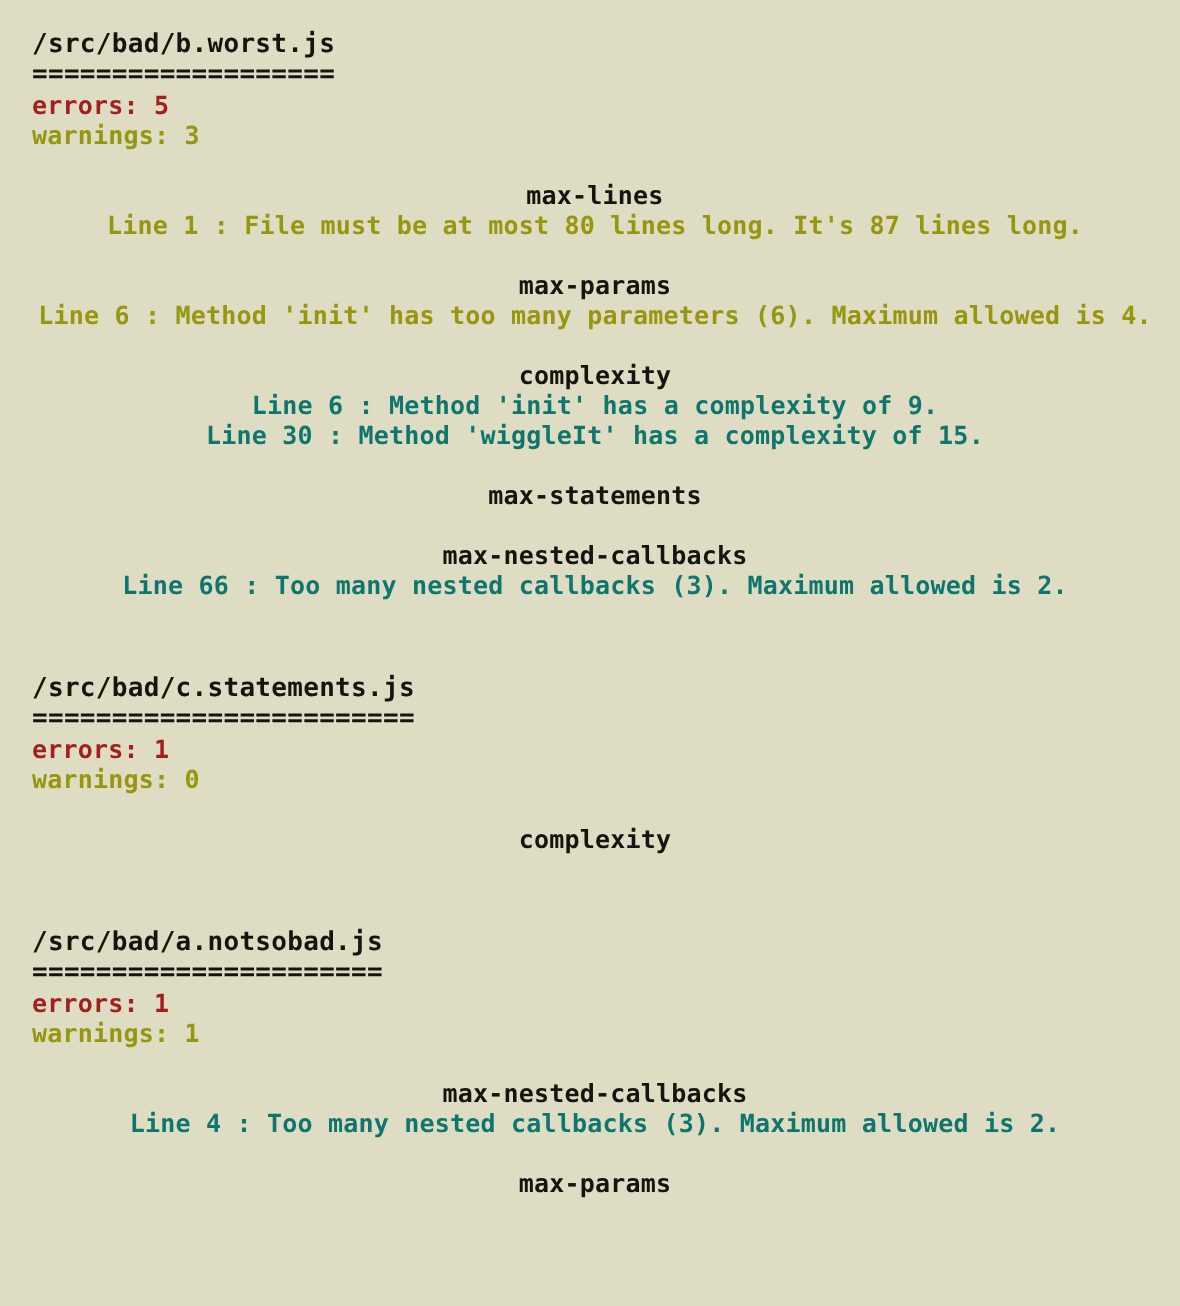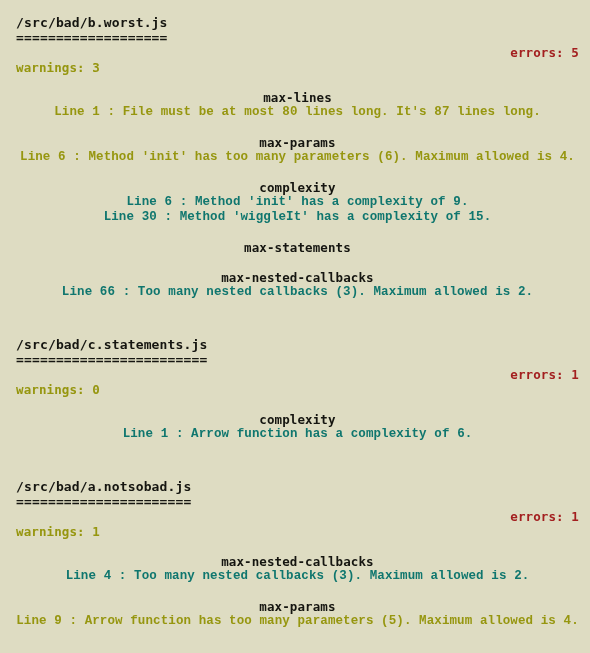--- a/index.html
+++ b/index.html
@@ -36,21 +36,21 @@
     white-space: pre;
     letter-spacing: 0.15px;
   }
   .count-line {
     font-size: 12.5px;
     line-height: 15px;
     font-weight: bold;
     white-space: pre;
     letter-spacing: 0.1px;
   }
-  .count-errors { color: #a31f1f; text-align: right; }
+  .count-errors { color: #a31f1f; }
   .count-warnings { color: #96960f; }
 
   .spacer {
     height: 15px;
   }
   .rule-block {
     margin: 0;
     text-align: center;
   }
   .rule-name {
@@ -60,21 +60,20 @@
     color: #151510;
     white-space: pre;
     letter-spacing: 0.1px;
   }
   .message {
     font-size: 12.5px;
     line-height: 15px;
     font-weight: bold;
     white-space: pre;
     letter-spacing: 0.1px;
-    font-family: Liberation Mono, monospace;
   }
   .sev-error { color: #0f766e; }
   .sev-warning { color: #96960f; }
 </style>
 </head>
 <body>
 
 <div id="report">
     <div class="file-block">
       <div class="file-path">/src/bad/b.worst.js</div>
@@ -109,33 +108,31 @@
     </div>
     <div class="spacer"></div>
     <div class="file-block">
       <div class="file-path">/src/bad/c.statements.js</div>
       <div class="file-rule-divider">========================</div>
       <div class="count-line count-errors">errors: 1</div>
       <div class="count-line count-warnings">warnings: 0</div>
       <div class="spacer"></div>
       <div class="rule-block">
         <div class="rule-name">complexity</div>
-        <div class="message sev-error">Line 1 : Arrow function has a complexity of 6.</div>
       </div>
     </div>
     <div class="spacer"></div>
     <div class="file-block">
       <div class="file-path">/src/bad/a.notsobad.js</div>
       <div class="file-rule-divider">======================</div>
       <div class="count-line count-errors">errors: 1</div>
       <div class="count-line count-warnings">warnings: 1</div>
       <div class="spacer"></div>
       <div class="rule-block">
         <div class="rule-name">max-nested-callbacks</div>
         <div class="message sev-error">Line 4 : Too many nested callbacks (3). Maximum allowed is 2.</div>
       </div>
       <div class="spacer"></div>
       <div class="rule-block">
         <div class="rule-name">max-params</div>
-        <div class="message sev-warning">Line 9 : Arrow function has too many parameters (5). Maximum allowed is 4.</div>
       </div>
     </div>
   </div>
 
 </body></html>

